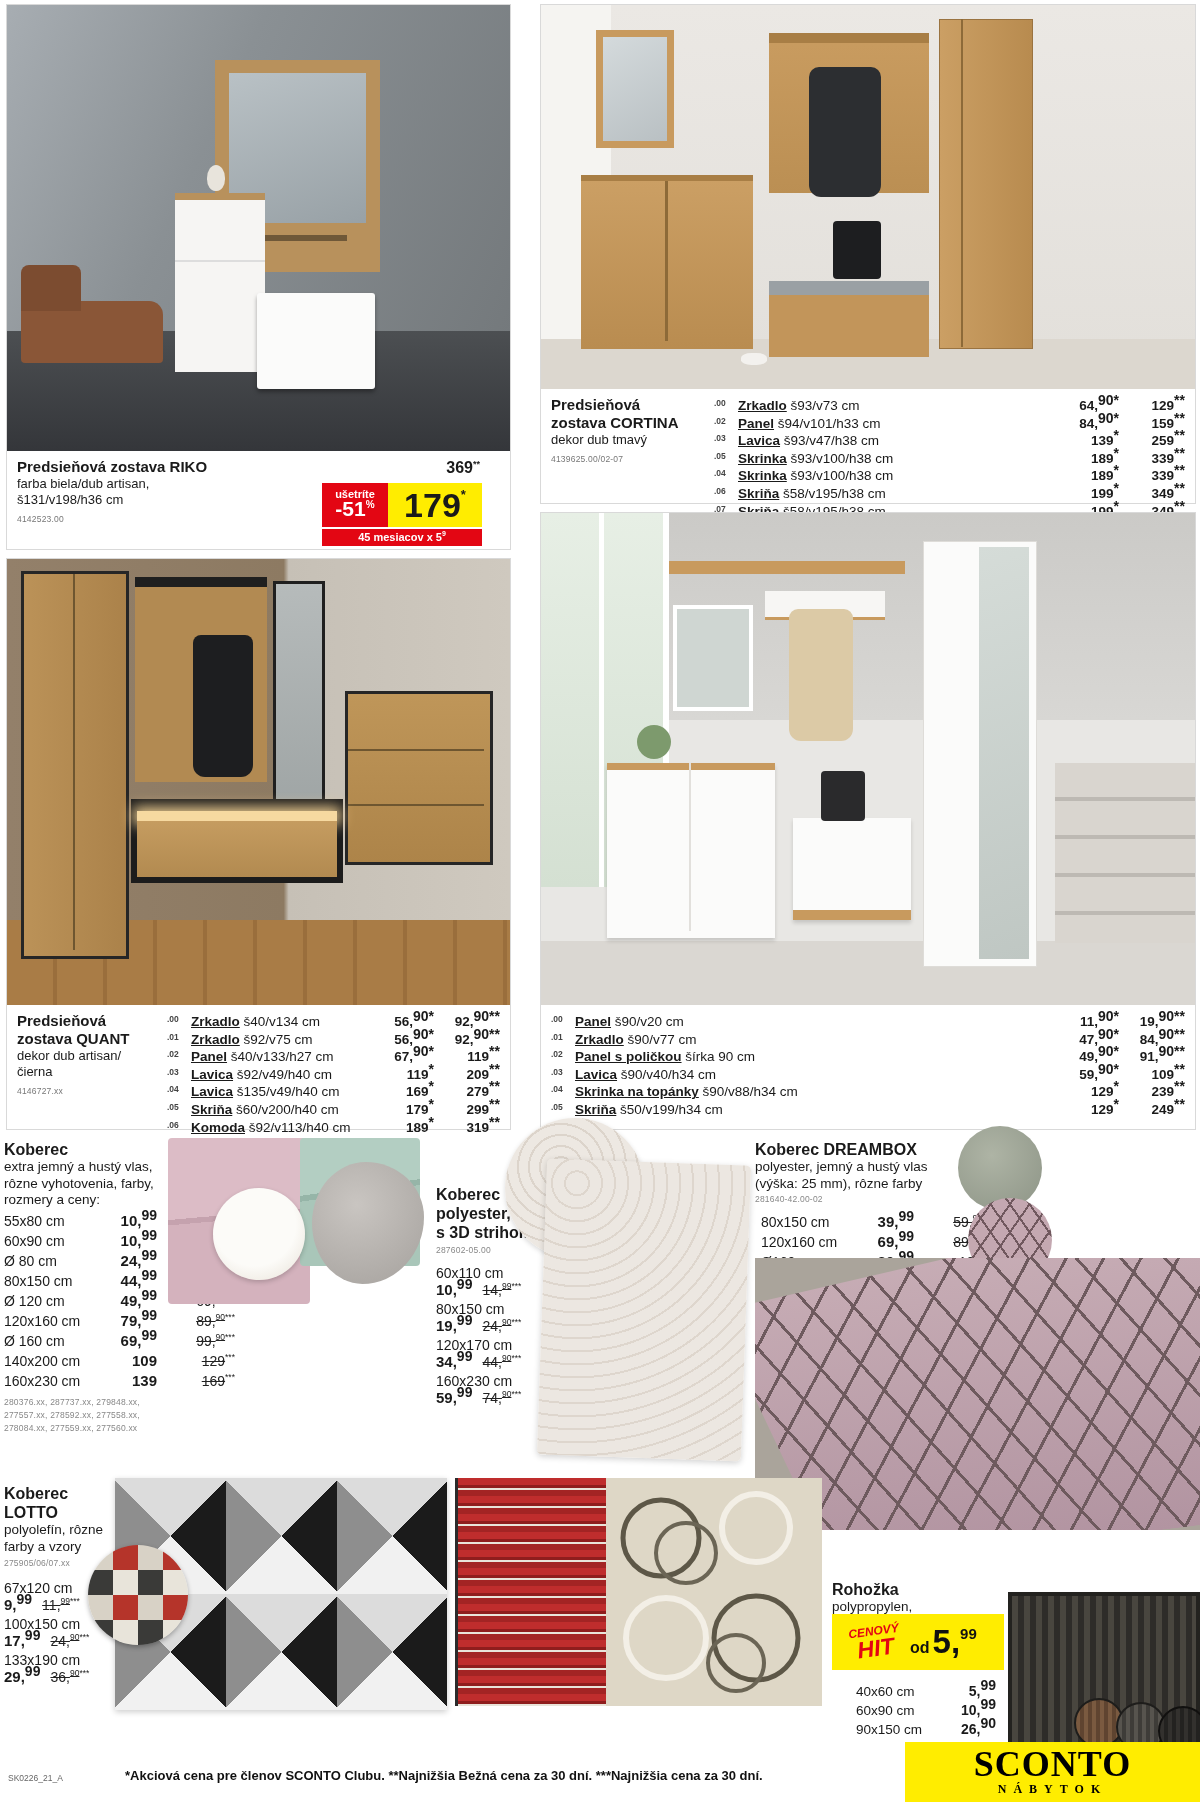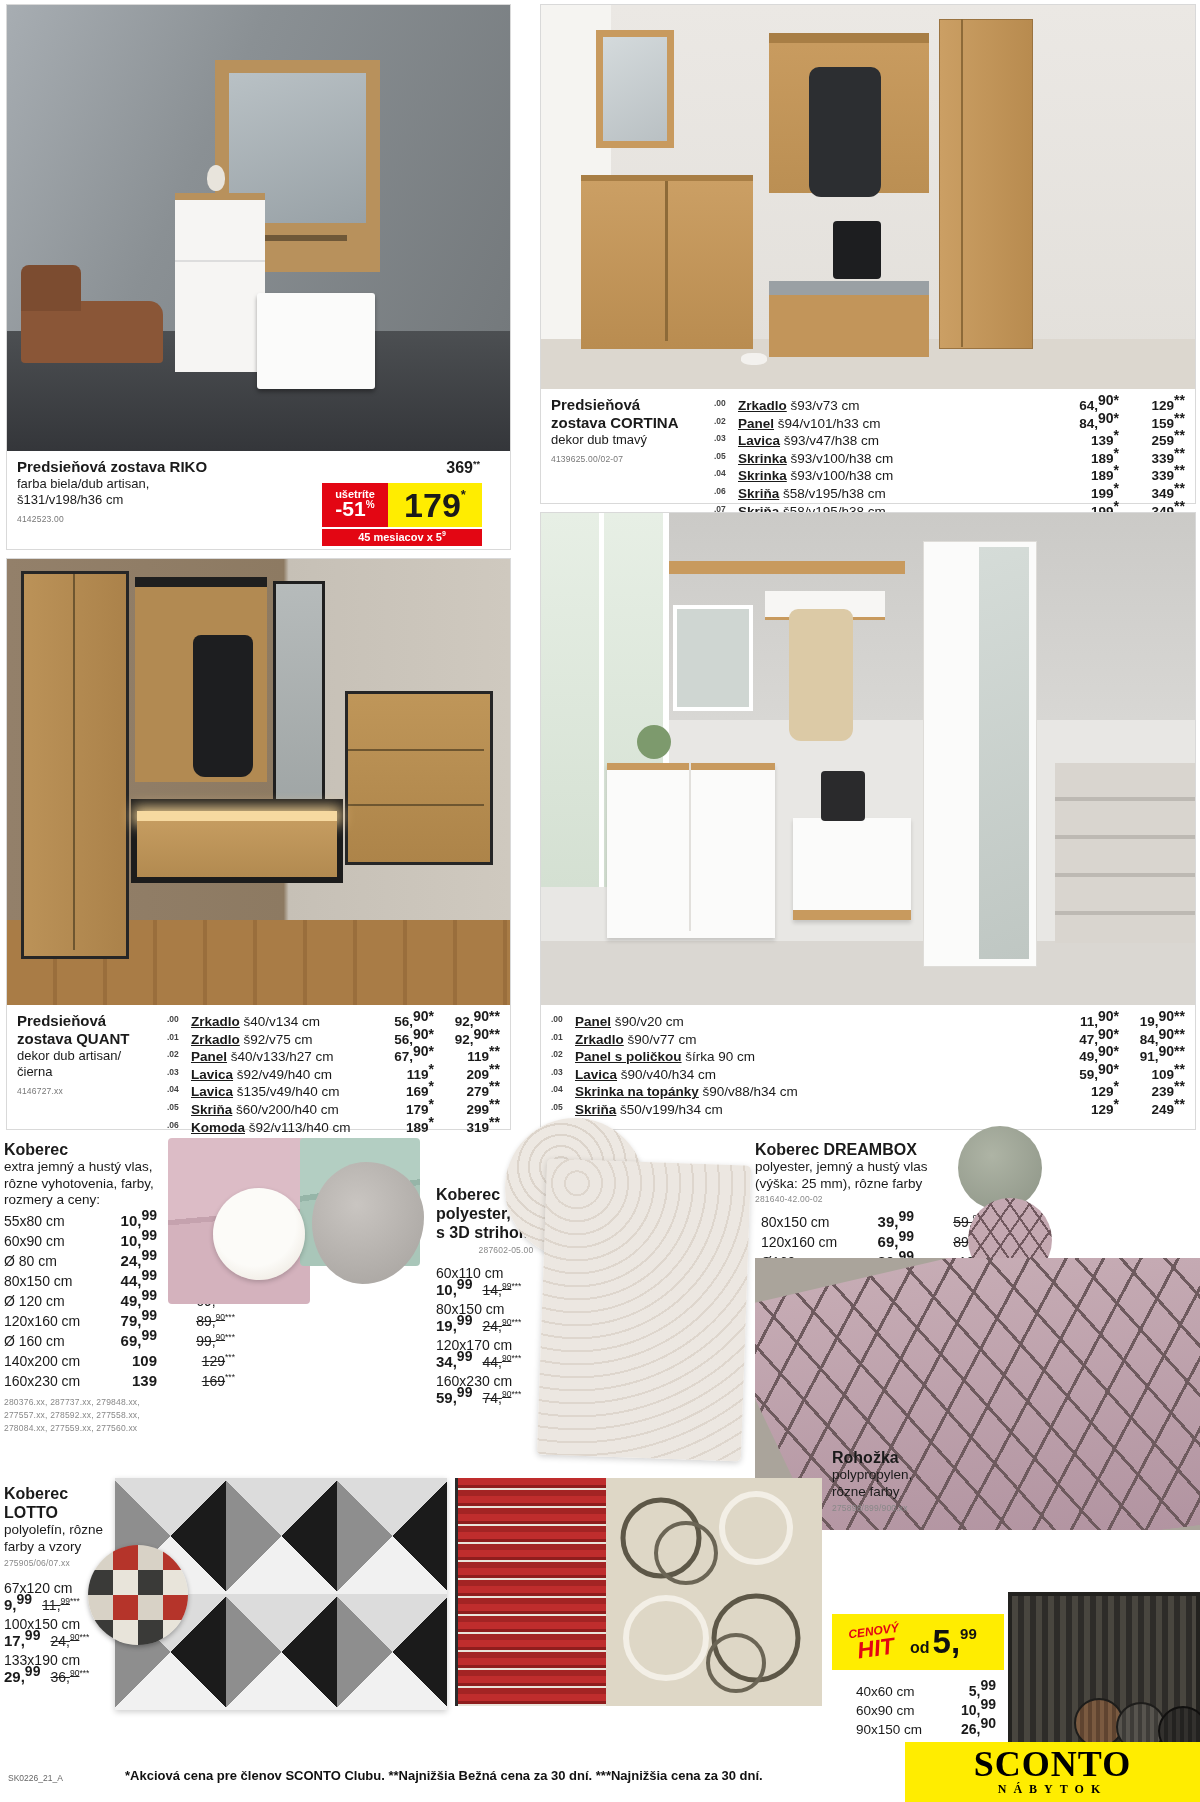--- a/index.html
+++ b/index.html
@@ -366,21 +366,21 @@
 
 <div class="abs" style="left:168px;top:1138px;width:142px;height:166px;border-radius:4px;background:linear-gradient(175deg,#dcbcc6 0 46%,#c5a2ae 46% 49%,#d4b2bd 49% 100%),#d4b2bd;"></div>
 <div class="abs" style="left:300px;top:1138px;width:120px;height:128px;border-radius:4px;background:linear-gradient(172deg,#b3cec2 0 40%,#96b5a8 40% 44%,#a9c6b9 44% 100%);"></div>
 <div class="abs" style="left:312px;top:1162px;width:112px;height:122px;background:radial-gradient(circle at 40% 35%,#c9c5c1,#a5a19d);border-radius:48% 52% 55% 45%/50% 45% 55% 50%;"></div>
 <div class="abs round" style="left:213px;top:1188px;width:92px;height:92px;background:radial-gradient(circle at 45% 40%,#fcfbf8 55%,#e6dfd4 100%);box-shadow:0 2px 5px rgba(0,0,0,.2);"></div>
 
 <div class="abs" style="left:436px;top:1185px;width:140px;">
   <div class="rtitle">Koberec</div>
   <div class="rtitle">polyester,</div>
   <div class="rtitle">s 3D strihom</div>
-  <div class="rart" style="margin:3px 0 10px 0;text-align:center;">287602-05.00</div>
+  <div class="rart" style="margin:3px 0 10px 0;">287602-05.00</div>
   <div>
       <div class="srow">
         <div class="rsz">60x110 cm</div>
         <div class="sline">
           <span class="rp">10,<sup>99</sup></span>
           <span class="rold"><s>14,<sup>99</sup></s><sup>***</sup></span>
         </div>
       </div>
       <div class="srow">
         <div class="rsz">80x150 cm</div>
@@ -478,21 +478,21 @@
   <svg width="216" height="228" viewBox="0 0 216 228">
     <circle cx="55" cy="60" r="38" fill="none" stroke="#5d5747" stroke-width="5"></circle>
     <circle cx="80" cy="75" r="30" fill="none" stroke="#6b6555" stroke-width="4"></circle>
     <circle cx="150" cy="50" r="34" fill="none" stroke="#f3efe6" stroke-width="6"></circle>
     <circle cx="60" cy="160" r="40" fill="none" stroke="#f3efe6" stroke-width="6"></circle>
     <circle cx="150" cy="160" r="42" fill="none" stroke="#5d5747" stroke-width="5"></circle>
     <circle cx="130" cy="185" r="28" fill="none" stroke="#6b6555" stroke-width="4"></circle>
   </svg>
 </div>
 
-<div class="abs" style="left:832px;top:1448px;width:170px;">
+<div class="abs" style="left:832px;top:1580px;width:170px;">
   <div class="rtitle">Rohožka</div>
   <div class="rdesc">polypropylen,</div>
   <div class="rdesc">rôzne farby</div>
   <div class="rart" style="margin-top:3px;">275898/899/900.xx</div>
 </div>
 <div class="hitbox" style="left:832px;top:1614px;width:172px;height:56px;">
   <span class="hitrot">
     <span class="h1">CENOVÝ</span>
     <span class="h2">HIT</span>
   </span>

